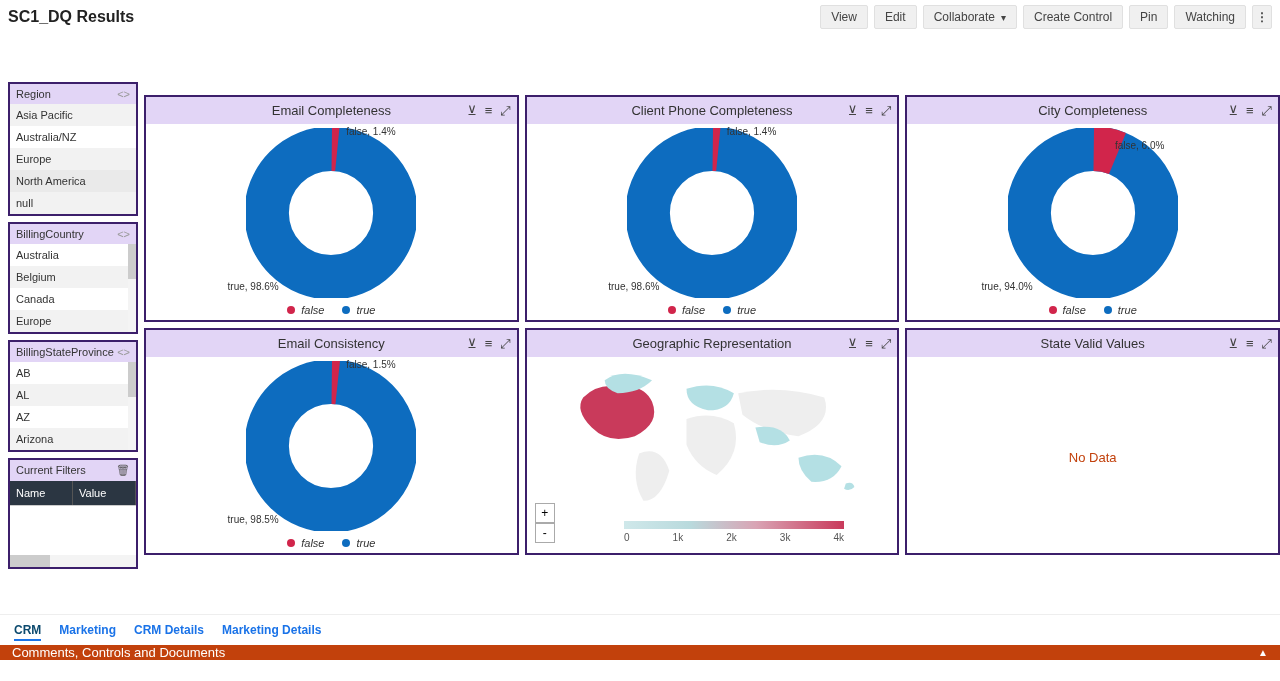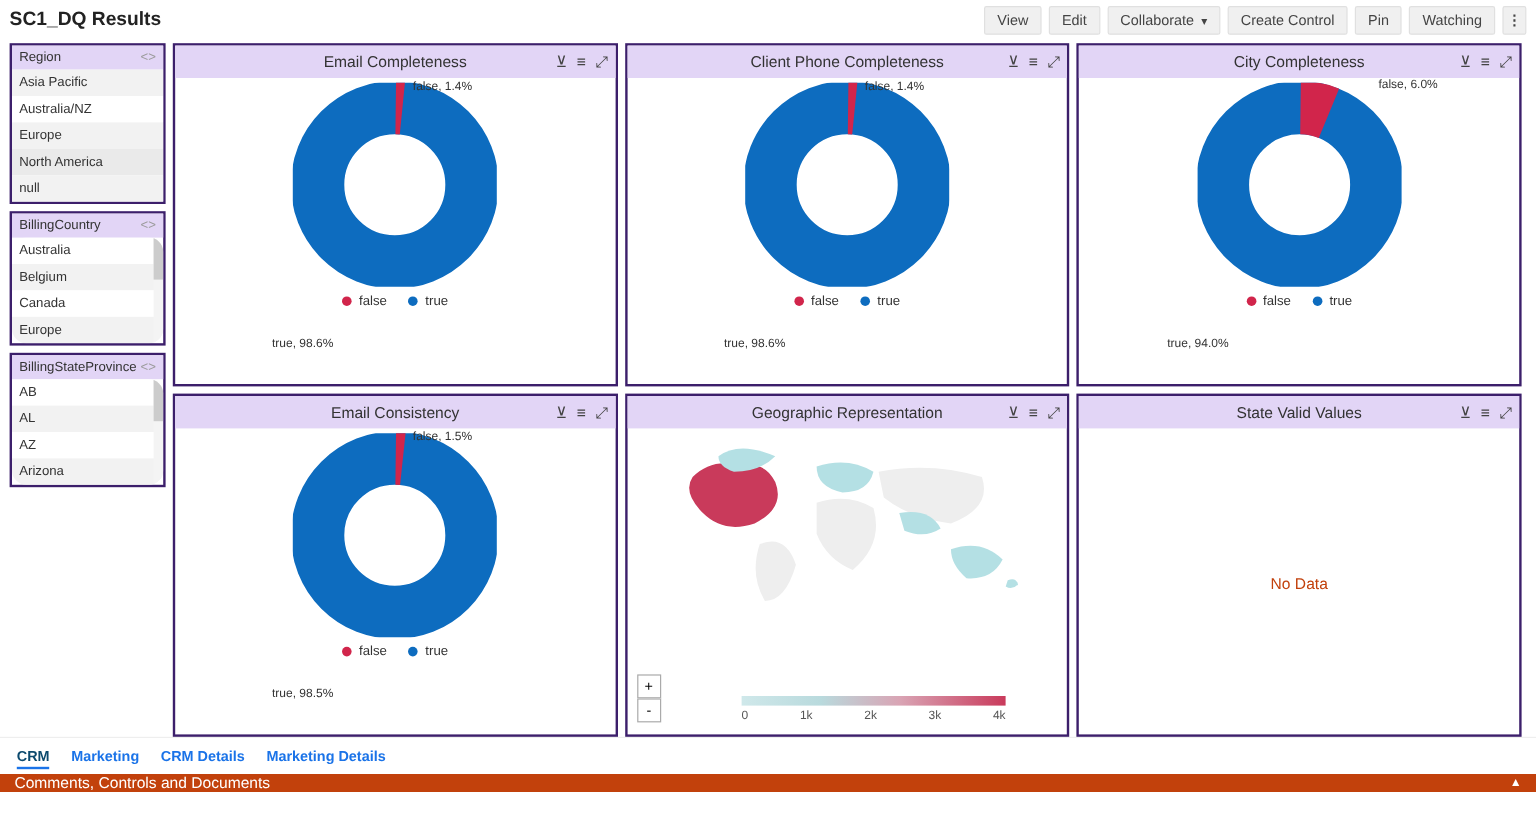--- a/index.html
+++ b/index.html
@@ -3,29 +3,29 @@
 <meta charset="utf-8">
 <style>
   * { box-sizing: border-box; margin:0; padding:0; font-family: -apple-system, Segoe UI, Arial, sans-serif; }
   body { background:#fff; color:#333; font-size:13px; width:1280px; height:681px; overflow:hidden; }
   .topbar { display:flex; align-items:center; justify-content:space-between; padding:6px 8px 2px 8px; height:30px; }
   .title { font-weight:700; color:#222; font-size:16px; }
   .actions { display:flex; gap:6px; align-items:center;margin-left:32px; }
   .btn { background:#f0f0f0; border:1px solid #e0e0e0; padding:4px 10px; font-size:12px; border-radius:2px; color:#444; cursor:pointer; }
   .btn.caret::after { content:"▾"; margin-left:6px; font-size:10px; }
   .more-btn { width:20px; padding:4px 0; text-align:center; font-weight:bold; }
-  .main { display:flex; padding:6px 12px 0 8px; gap:6px; height:584px; }
+  .main { display:flex; padding:6px 0 0 8px; gap:6px; height:584px;align-items:center; }
   .sidebar { width:130px; display:flex; flex-direction:column; gap:6px; }
   .filter-box { border:2px solid #3c1f6b; background:#fff; }
   .filter-header { background:#e2d5f6; padding:4px 6px; font-size:11px; display:flex; justify-content:space-between; align-items:center; }
   .filter-header .glyph { color:#999; font-size:11px; }
   .filter-item { padding:5px 6px; font-size:11px; background:#fff; cursor:pointer; }
   .filter-item:nth-child(even){ background:#f2f2f2; }
   .filter-item.sel { background:#eaeaea; }
-  .filter-scroll { max-height:120px; overflow:hidden; position:relative;border-radius:12px; }
+  .filter-scroll { max-height:120px; overflow:hidden; position:relative; }
   .scrollbar { position:absolute; right:0; top:0; bottom:0; width:8px; background:#f4f4f4; }
   .scrollbar-thumb { background:#ccc; width:8px; height:40%; position:absolute; top:0; }
 
   .current-filters { border:2px solid #3c1f6b; }
   .cf-header { background:#e2d5f6; padding:4px 6px; font-size:11px; display:flex; justify-content:space-between; align-items:center; }
   .cf-table { background:#2b3642; color:#fff; display:flex; }
   .cf-th { padding:6px; font-size:11px; border-right:1px solid #555; flex:1; }
   .cf-body { height:62px; background:#fff; border-top:1px solid #ccc; position:relative; }
   .cf-hscroll { position:absolute; bottom:0; left:0; right:0; height:12px; background:#f4f4f4; }
   .cf-hthumb { background:#ccc; height:12px; width:40px; }
@@ -33,21 +33,21 @@
   .dash { flex:1; display:flex; flex-direction:column; gap:6px; }
   .heading-card { border:2px solid #3c1f6b; background:#fff; text-align:center; padding:12px 6px 22px; font-size:15px; font-weight:600; }
   .row { display:flex; gap:6px; flex:1; min-height:0; }
   .card { border:2px solid #3c1f6b; background:#fff; flex:1; display:flex; flex-direction:column; }
   .card-header { background:#e2d5f6; padding:6px; display:flex; align-items:center; justify-content:center; position:relative; font-size:13px; color:#333; }
   .card-icons { position:absolute; right:6px; display:flex; gap:8px; align-items:center; }
   .card-icons span { font-size:13px; color:#444; cursor:pointer; }
   .card-body { flex:1; display:flex; flex-direction:column; align-items:center; justify-content:flex-start; position:relative; padding-top:4px;}
   svg.donut { display:block; }
   .label { position:absolute; font-size:10px; color:#333; }
-  .legend { display:flex; gap:18px; justify-content:center; font-size:11px; padding:6px 0 4px; }
+  .legend { display:flex; gap:18px; justify-content:center; font-size:11px; padding:6px 0 4px;font-style:italic; }
   .legend-item { display:flex; align-items:center; gap:6px; }
   .dot { width:8px; height:8px; border-radius:50%; display:inline-block; }
 
   .map-card .card-body { padding:6px; }
   .map-zoom { position:absolute; left:8px; bottom:10px; display:flex; flex-direction:column; }
   .map-zoom button { width:20px; height:20px; border:1px solid #aaa; background:#fff; font-size:12px; line-height:1; cursor:pointer; }
   .map-scale { position:absolute; bottom:10px; left:50%; transform:translateX(-40%); text-align:center; width:220px;}
   .map-scale .bar { height:8px; background:linear-gradient(90deg,#cfe8ea,#b9dadd 30%,#d9a4b4 60%,#c93a5b 100%); }
   .map-scale .ticks { display:flex; justify-content:space-between; font-size:10px; margin-top:3px; color:#555; }
 
@@ -115,20 +115,35 @@
         <div class="filter-item">AB</div>
         <div class="filter-item">AL</div>
         <div class="filter-item">AZ</div>
         <div class="filter-item">Arizona</div>
         <div class="scrollbar">
             <div class="scrollbar-thumb"></div>
           </div>
       </div>
     </div>
 
+    <div class="current-filters">
+      <div class="cf-header">
+          <span>Current Filters</span>
+          <span style="color:#555">🗑</span>
+        </div>
+      <div class="cf-table">
+        <div class="cf-th">Name</div>
+        <div class="cf-th">Value</div>
+      </div>
+      <div class="cf-body">
+        <div class="cf-hscroll">
+            <div class="cf-hthumb"></div>
+          </div>
+      </div>
+    </div>
   </div>
 
   <div class="dash">
 
     <div class="row">
 
       <div class="card">
         <div class="card-header">
             <span>Email Completeness</span>
           <div class="card-icons">
@@ -191,21 +206,21 @@
       <div class="card">
         <div class="card-header">
             <span>City Completeness</span>
           <div class="card-icons">
               <span>⊻</span>
               <span>≡</span>
               <span>⤢</span>
             </div>
         </div>
         <div class="card-body">
-          <div class="label" style="top:0; left:56%;margin-left:44px;">false, 6.0%</div>
+          <div class="label" style="top:16px; left:56%;">false, 6.0%</div>
           <svg class="donut" width="170" height="170" viewBox="0 0 42 42">
             <circle cx="21" cy="21" r="15.9" fill="none" stroke="#0d6cbf" stroke-width="11"></circle>
             <circle cx="21" cy="21" r="15.9" fill="none" stroke="#d1254b" stroke-width="11" stroke-dasharray="6 94" stroke-dashoffset="25"></circle>
             <circle cx="21" cy="21" r="5.2" fill="#fff"></circle>
           </svg>
           <div class="label" style="bottom:28px; left:20%;">true, 94.0%</div>
           <div class="legend">
             <div class="legend-item">
                 <span class="dot" style="background:#d1254b"></span>
                 <span>false</span>

